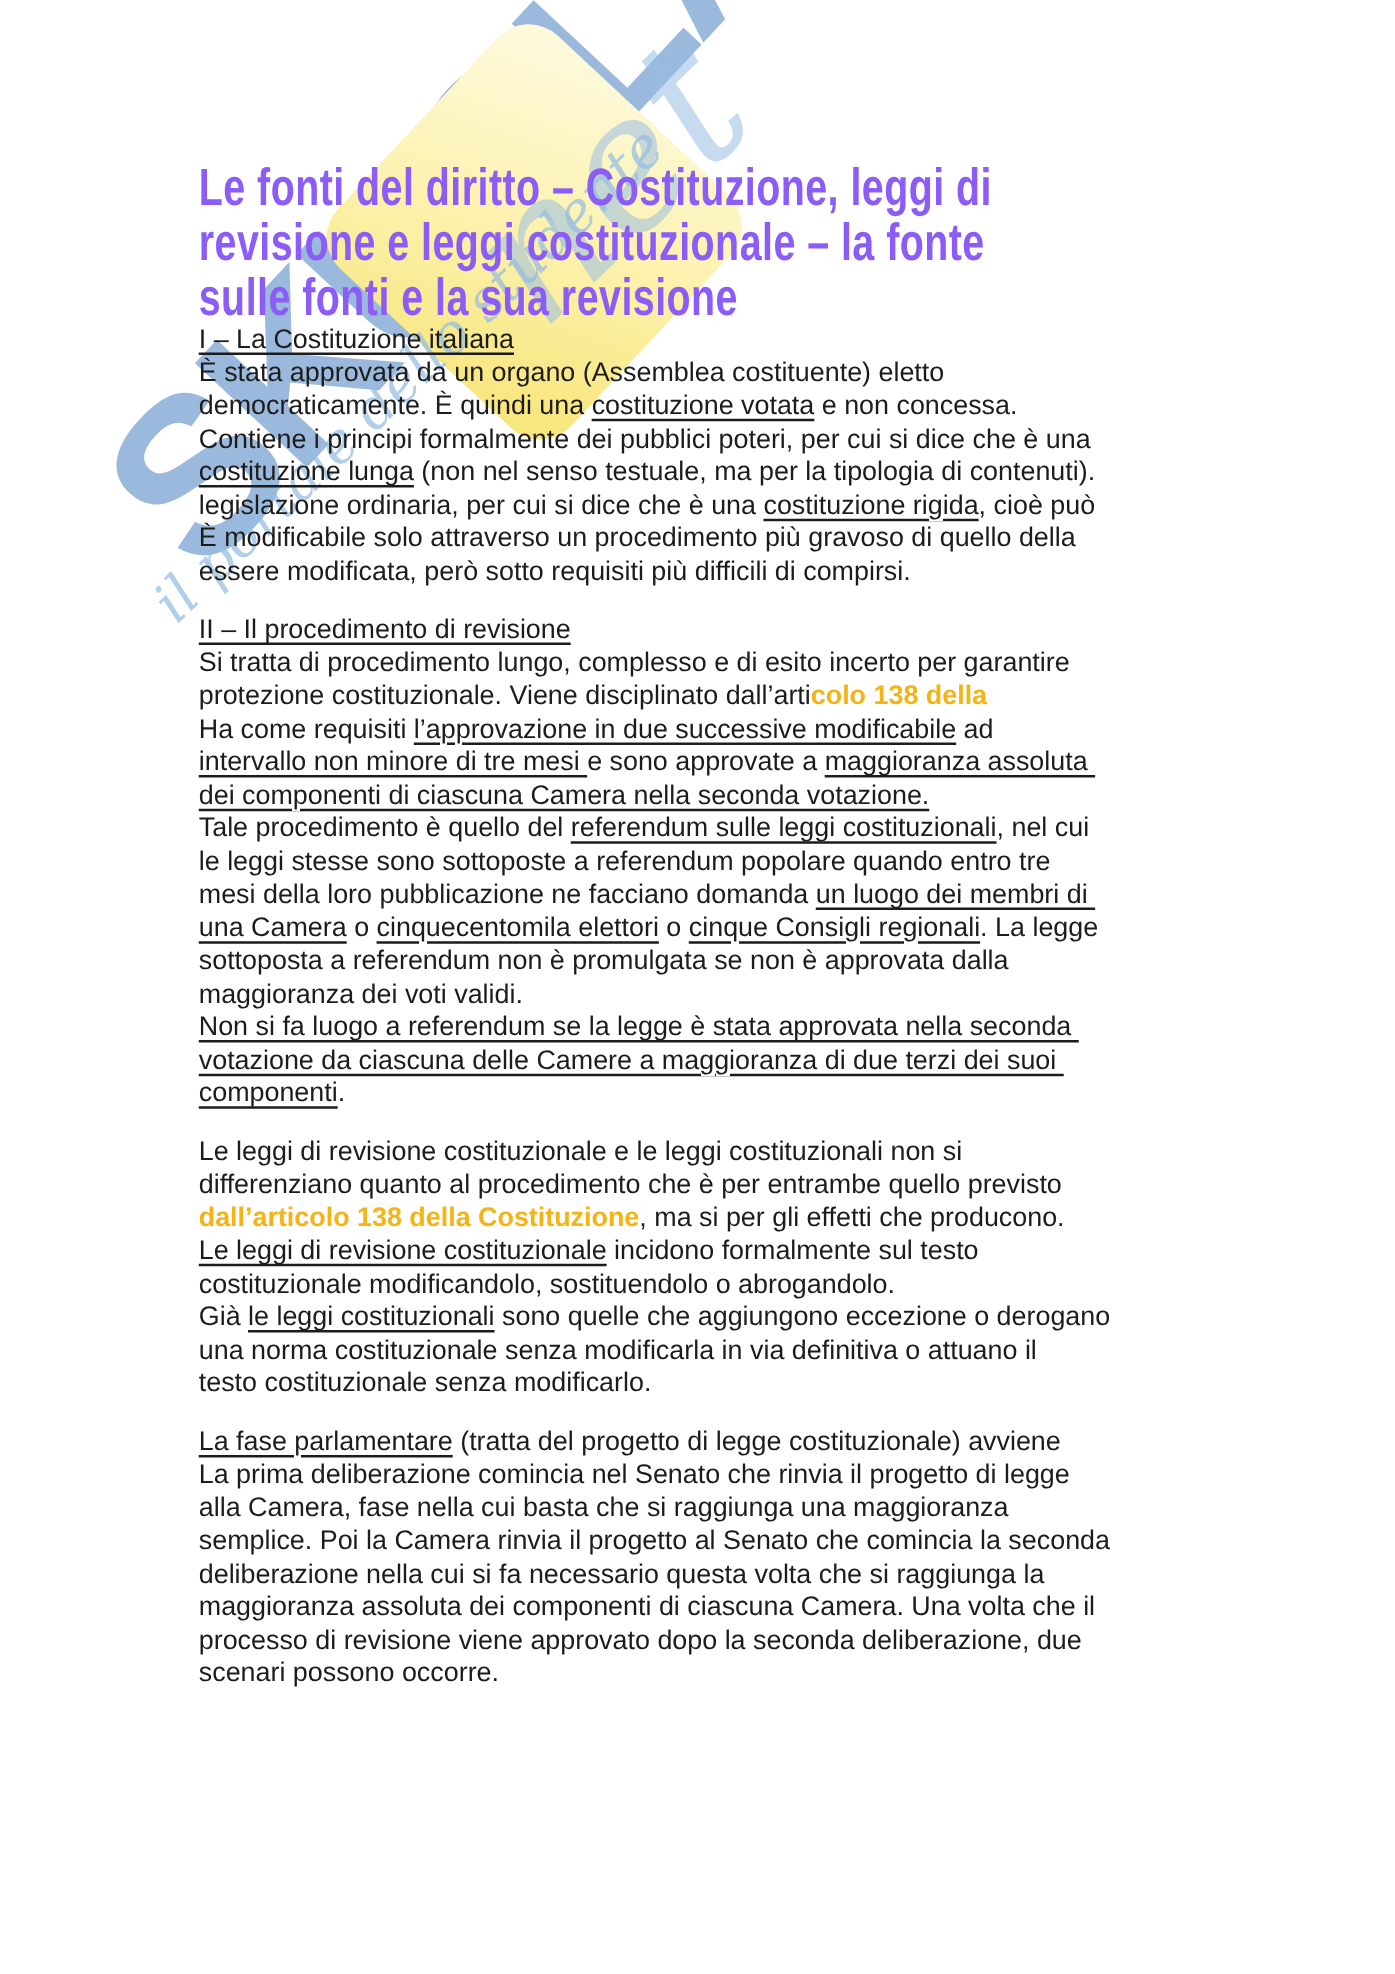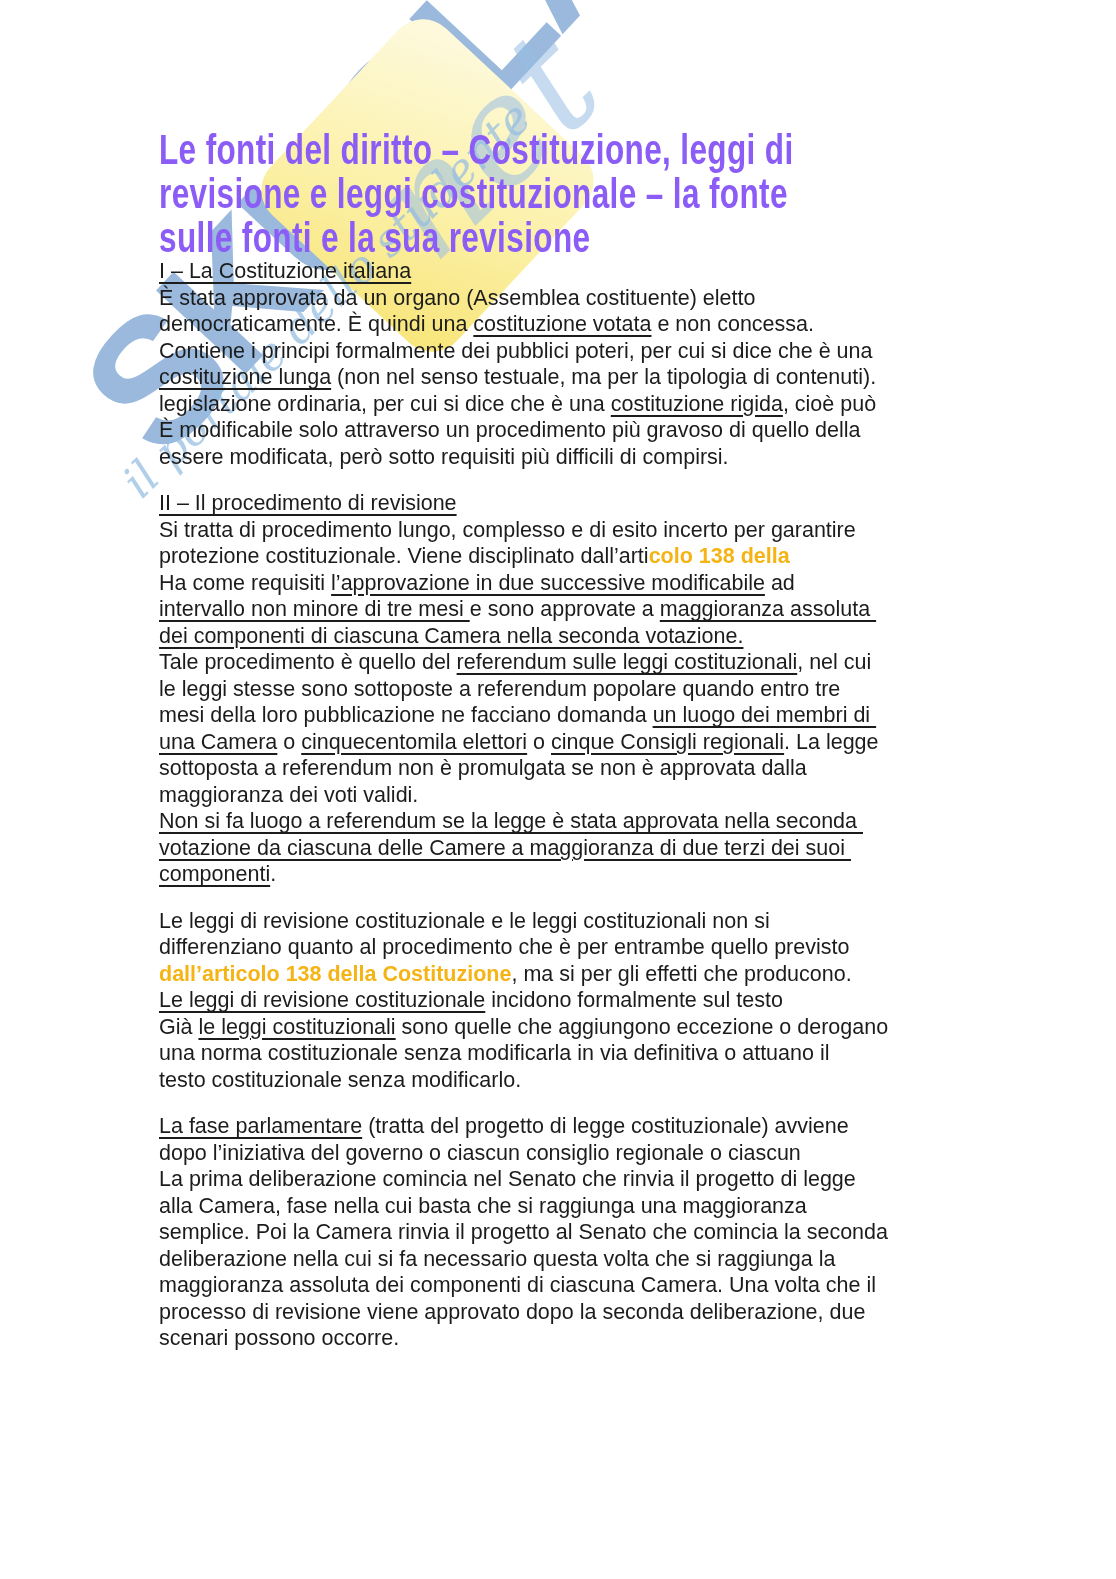--- a/index.html
+++ b/index.html
@@ -114,26 +114,26 @@
       <div class="line"><span class="run-n">sottoposta a referendum non è promulgata se non è approvata dalla</span></div>
       <div class="line"><span class="run-n">maggioranza dei voti validi.</span></div>
       <div class="line"><span class="run-u">Non si fa luogo a referendum se la legge è stata approvata nella seconda </span></div>
       <div class="line"><span class="run-u">votazione da ciascuna delle Camere a maggioranza di due terzi dei suoi </span></div>
       <div class="line"><span class="run-u">componenti</span><span class="run-n">.</span></div>
       <div class="gap"></div>
       <div class="line"><span class="run-n">Le leggi di revisione costituzionale e le leggi costituzionali non si</span></div>
       <div class="line"><span class="run-n">differenziano quanto al procedimento che è per entrambe quello previsto</span></div>
       <div class="line"><span class="run-a">dall’articolo 138 della Costituzione</span><span class="run-n">, ma si per gli effetti che producono.</span></div>
       <div class="line"><span class="run-u">Le leggi di revisione costituzionale</span><span class="run-n"> incidono formalmente sul testo</span></div>
+      <div class="line"><span class="run-n">costituzionale modificandolo, sostituendolo o abrogandolo.</span></div>
       <div class="line"><span class="run-n">Già </span><span class="run-u">le leggi costituzionali</span><span class="run-n"> sono quelle che aggiungono eccezione o derogano</span></div>
       <div class="line"><span class="run-n">una norma costituzionale senza modificarla in via definitiva o attuano il</span></div>
       <div class="line"><span class="run-n">testo costituzionale senza modificarlo.</span></div>
       <div class="gap"></div>
       <div class="line"><span class="run-u">La fase parlamentare</span><span class="run-n"> (tratta del progetto di legge costituzionale) avviene</span></div>
-      <div class="line"><span class="run-n">dopo l’iniziativa del governo o ciascun consiglio regionale o ciascun</span></div>
       <div class="line"><span class="run-n">La prima deliberazione comincia nel Senato che rinvia il progetto di legge</span></div>
       <div class="line"><span class="run-n">alla Camera, fase nella cui basta che si raggiunga una maggioranza</span></div>
       <div class="line"><span class="run-n">semplice. Poi la Camera rinvia il progetto al Senato che comincia la seconda</span></div>
       <div class="line"><span class="run-n">deliberazione nella cui si fa necessario questa volta che si raggiunga la</span></div>
       <div class="line"><span class="run-n">maggioranza assoluta dei componenti di ciascuna Camera. Una volta che il</span></div>
       <div class="line"><span class="run-n">processo di revisione viene approvato dopo la seconda deliberazione, due</span></div>
       <div class="line"><span class="run-n">scenari possono occorre.</span></div>
     </div>
 
 </div>

